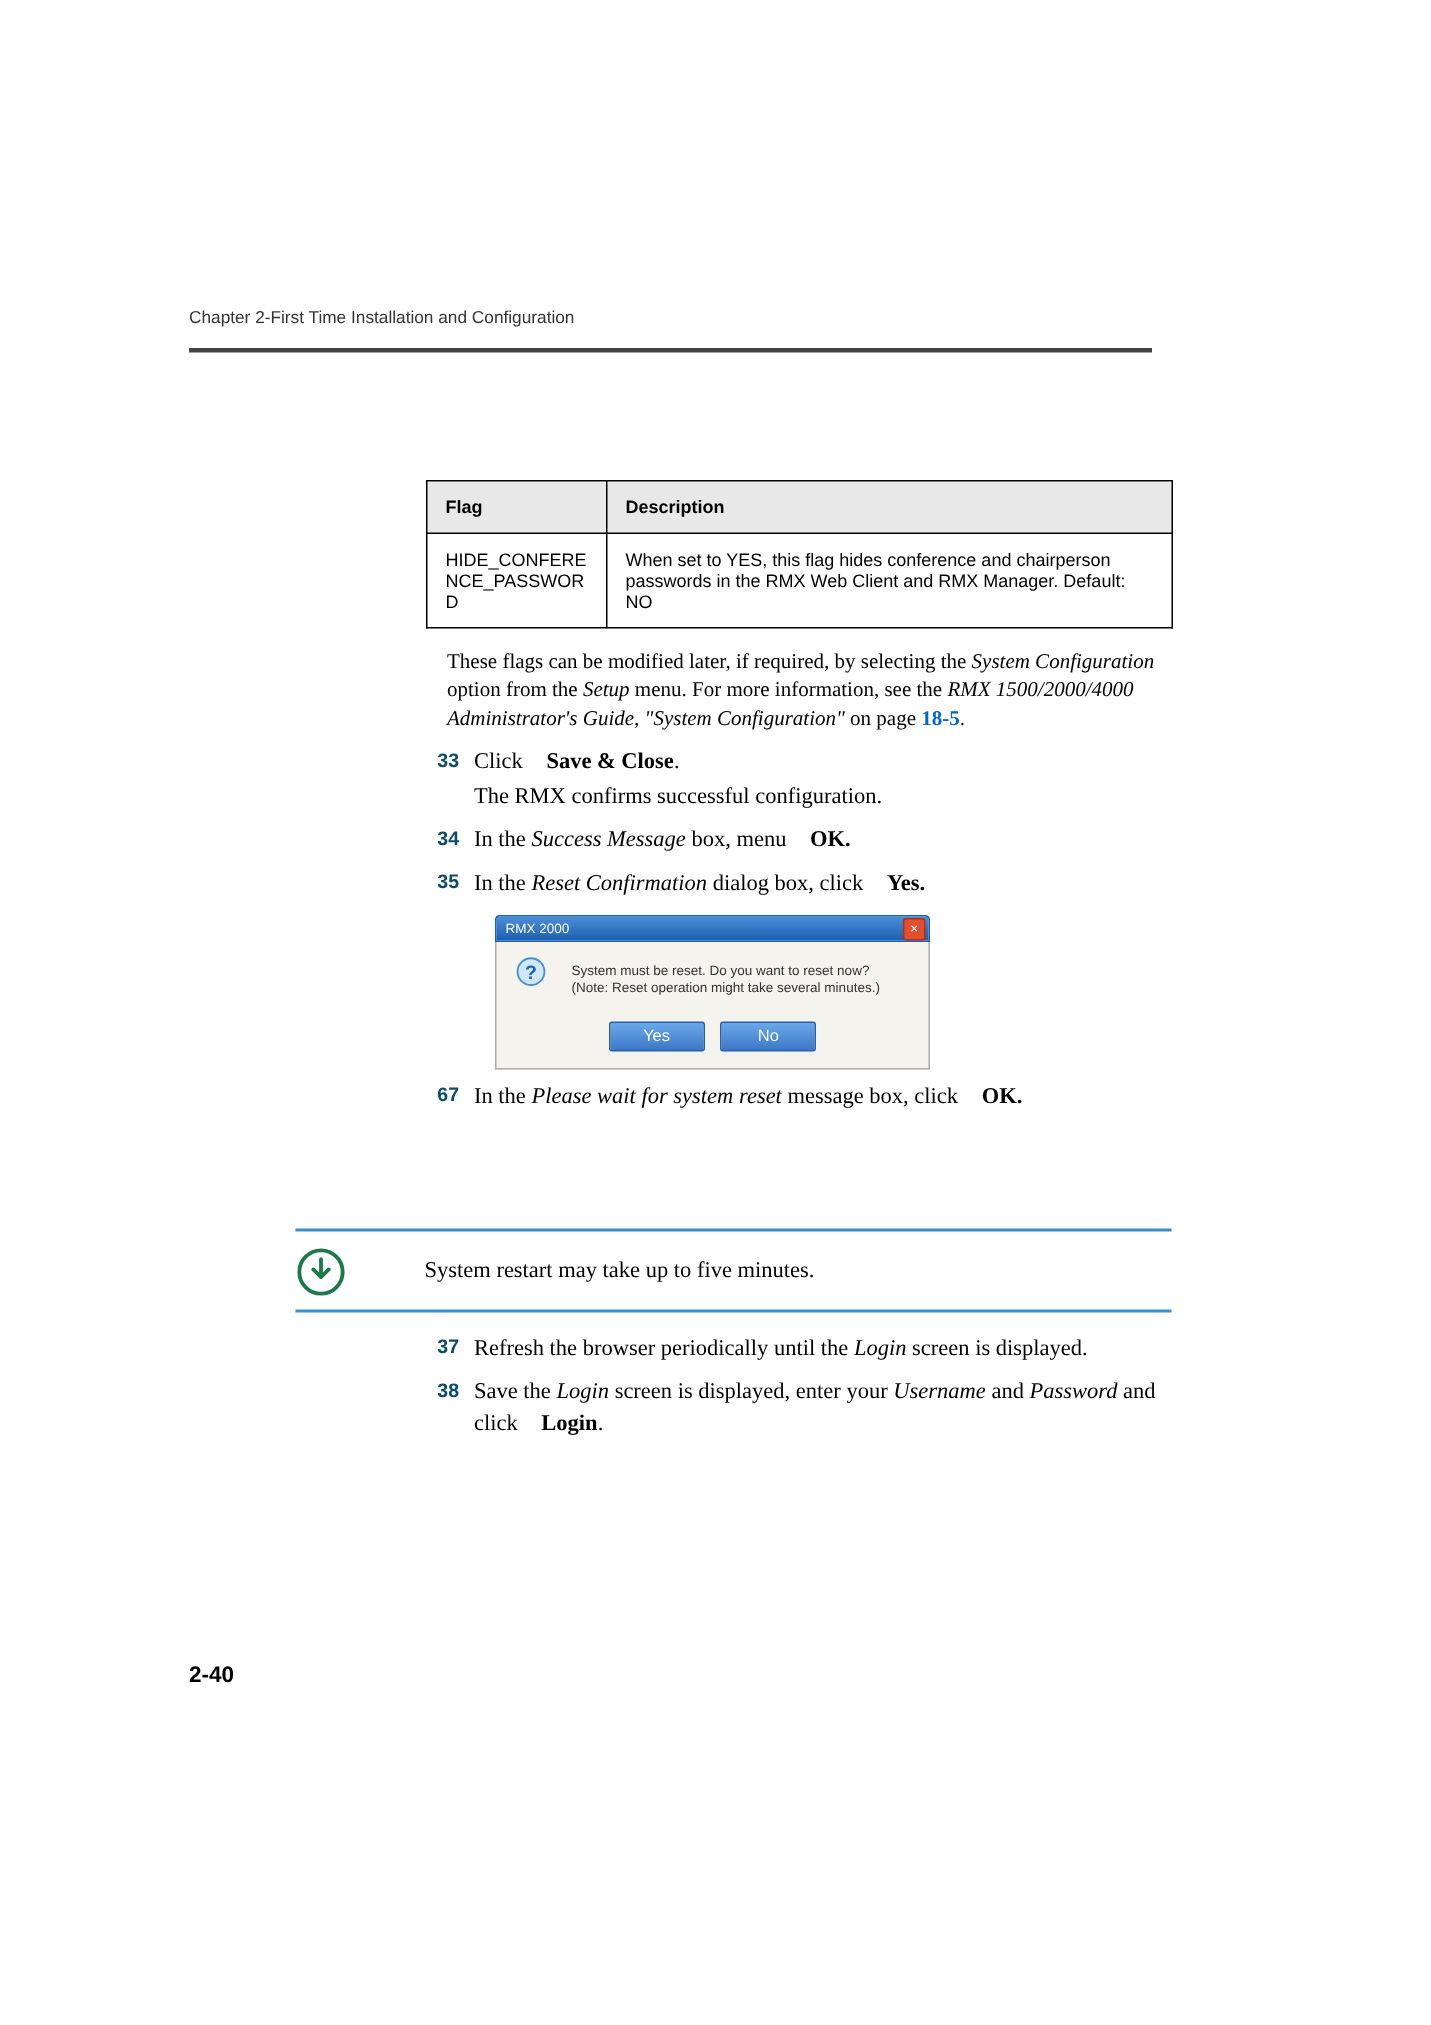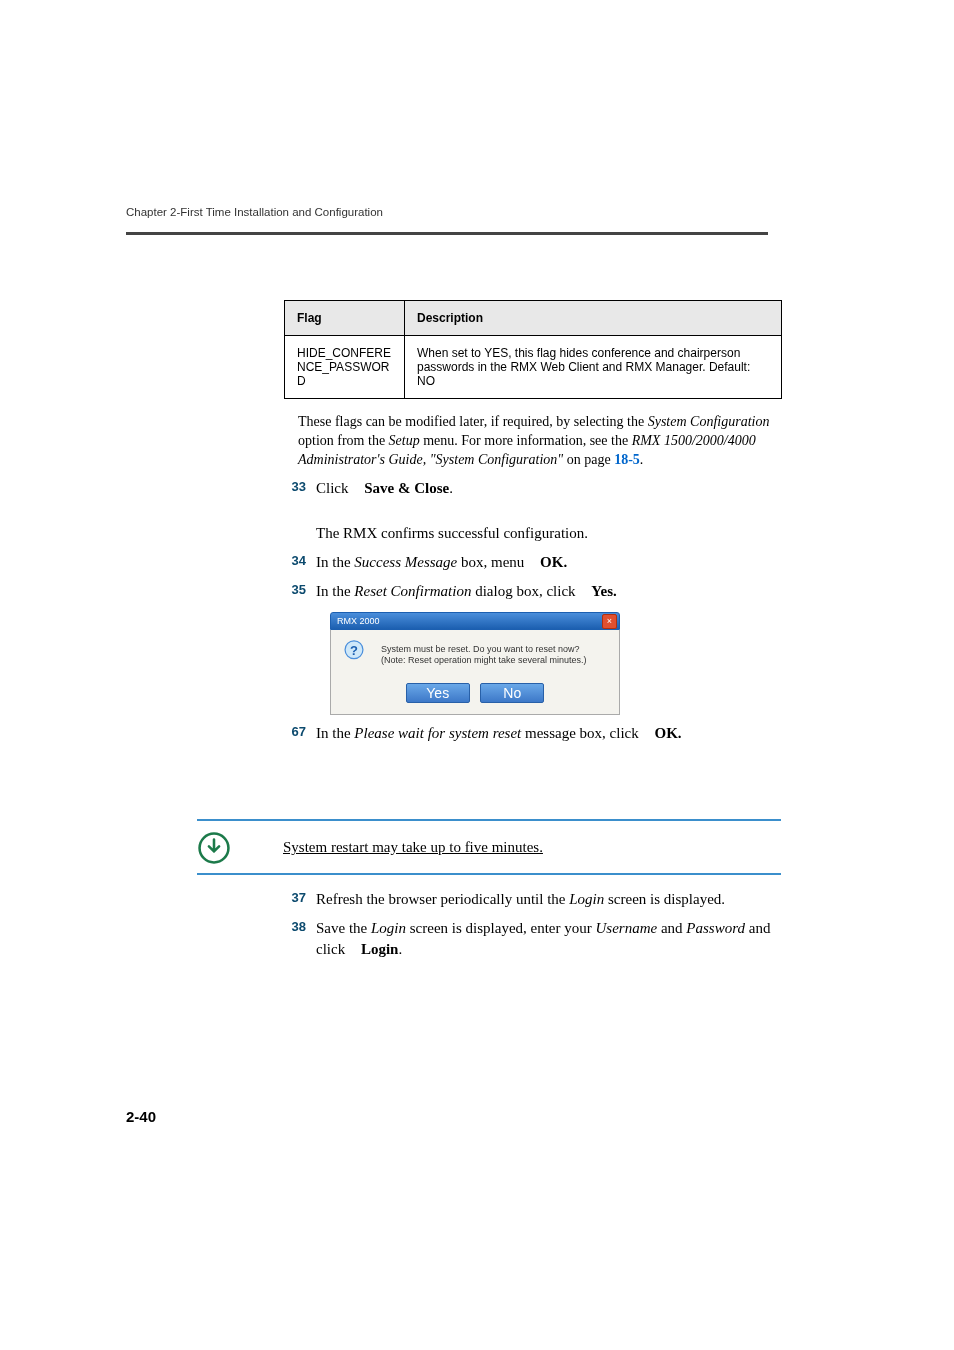--- a/index.html
+++ b/index.html
@@ -36,20 +36,21 @@
   .content {
     position: absolute;
     top: 300px;
     left: 284px;
     width: 498px;
   }
   table.flags {
     width: 100%;
     border-collapse: collapse;
     border: 1.5px solid #000;
+    margin-top: 20px;
   }
   table.flags th, table.flags td {
     border: 1px solid #000;
     font-family: Arial, Helvetica, sans-serif;
     font-size: 12px;
     text-align: left;
     vertical-align: top;
     padding: 10px 12px;
   }
   table.flags th {
@@ -82,21 +83,21 @@
     left: -20px;
     top: 0;
     width: 42px;
     font-family: Arial, Helvetica, sans-serif;
     font-size: 13px;
     font-weight: bold;
     color: #0c4a6e;
     text-align: right;
   }
   .substep {
-    margin-top: 24px;
+    margin-top: 2px;
   }
   .dialog-img {
     width: 290px;
     margin: 10px 0 6px 14px;
     border-radius: 12px;
   }
   .dialog-titlebar {
     height: 16px;
     background: linear-gradient(#4a8edb, #1c5fb0);
     border: 1px solid #1c5fb0;
@@ -150,21 +151,21 @@
     margin-top: 16px;
   }
   .dialog-btn {
     display: inline-block;
     width: 62px;
     height: 18px;
     background: linear-gradient(#6aa8e8, #3d78c8);
     border: 1px solid #2860a8;
     border-radius: 2px;
     color: #fff;
-    font-size: 14px;
+    font-size: 11px;
     line-height: 18px;
     text-align: center;
     margin: 0 4px;
   }
   .note-box {
     position: absolute;
     left: 197px;
     width: 584px;
     border-top: 2px solid #3b8fcc;
     border-bottom: 2px solid #3b8fcc;
@@ -259,21 +260,21 @@
           </div>
         </div>
       </li>
       <li>
         <span class="num">67</span>
         <span>In the </span><span class="italic">Please wait for system reset</span><span> message box, click </span><span class="bold">OK.</span>
       </li>
     </ol>
   </div>
 
-  <div class="note-box" id="note-box" style="top: 819px; text-decoration: underline;">
+  <div class="note-box" id="note-box" style="top: 819px;">
     <svg class="note-icon" viewBox="0 0 40 40">
       <circle cx="20" cy="20" r="17" fill="#fff" stroke="#1c7a4a" stroke-width="3"></circle>
       <path d="M20 10 L20 24 M14 18 L20 24 L26 18" fill="none" stroke="#1c7a4a" stroke-width="3" stroke-linecap="round" stroke-linejoin="round"></path>
       <line x1="14" y1="28" x2="26" y2="28" stroke="#1c7a4a" stroke-width="0"></line>
     </svg>
     <span>System restart may take up to five minutes.</span>
   </div>
 
   <div class="content2" id="content2" style="top: 881px;">
     <ol class="steps">

